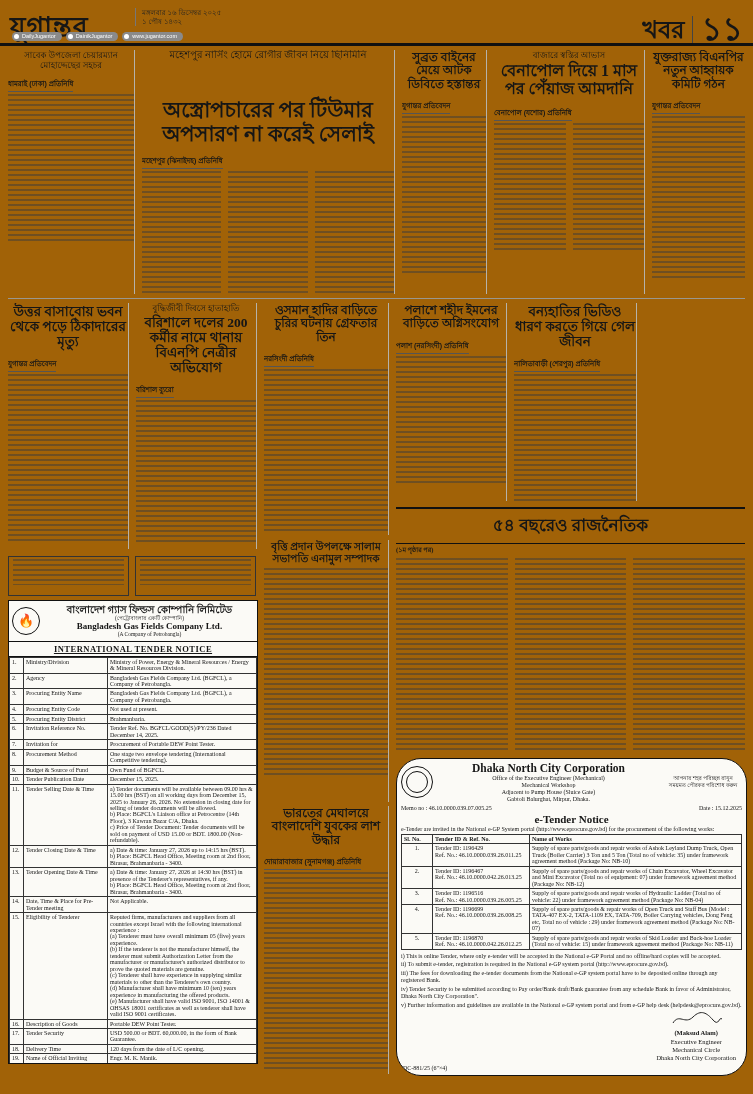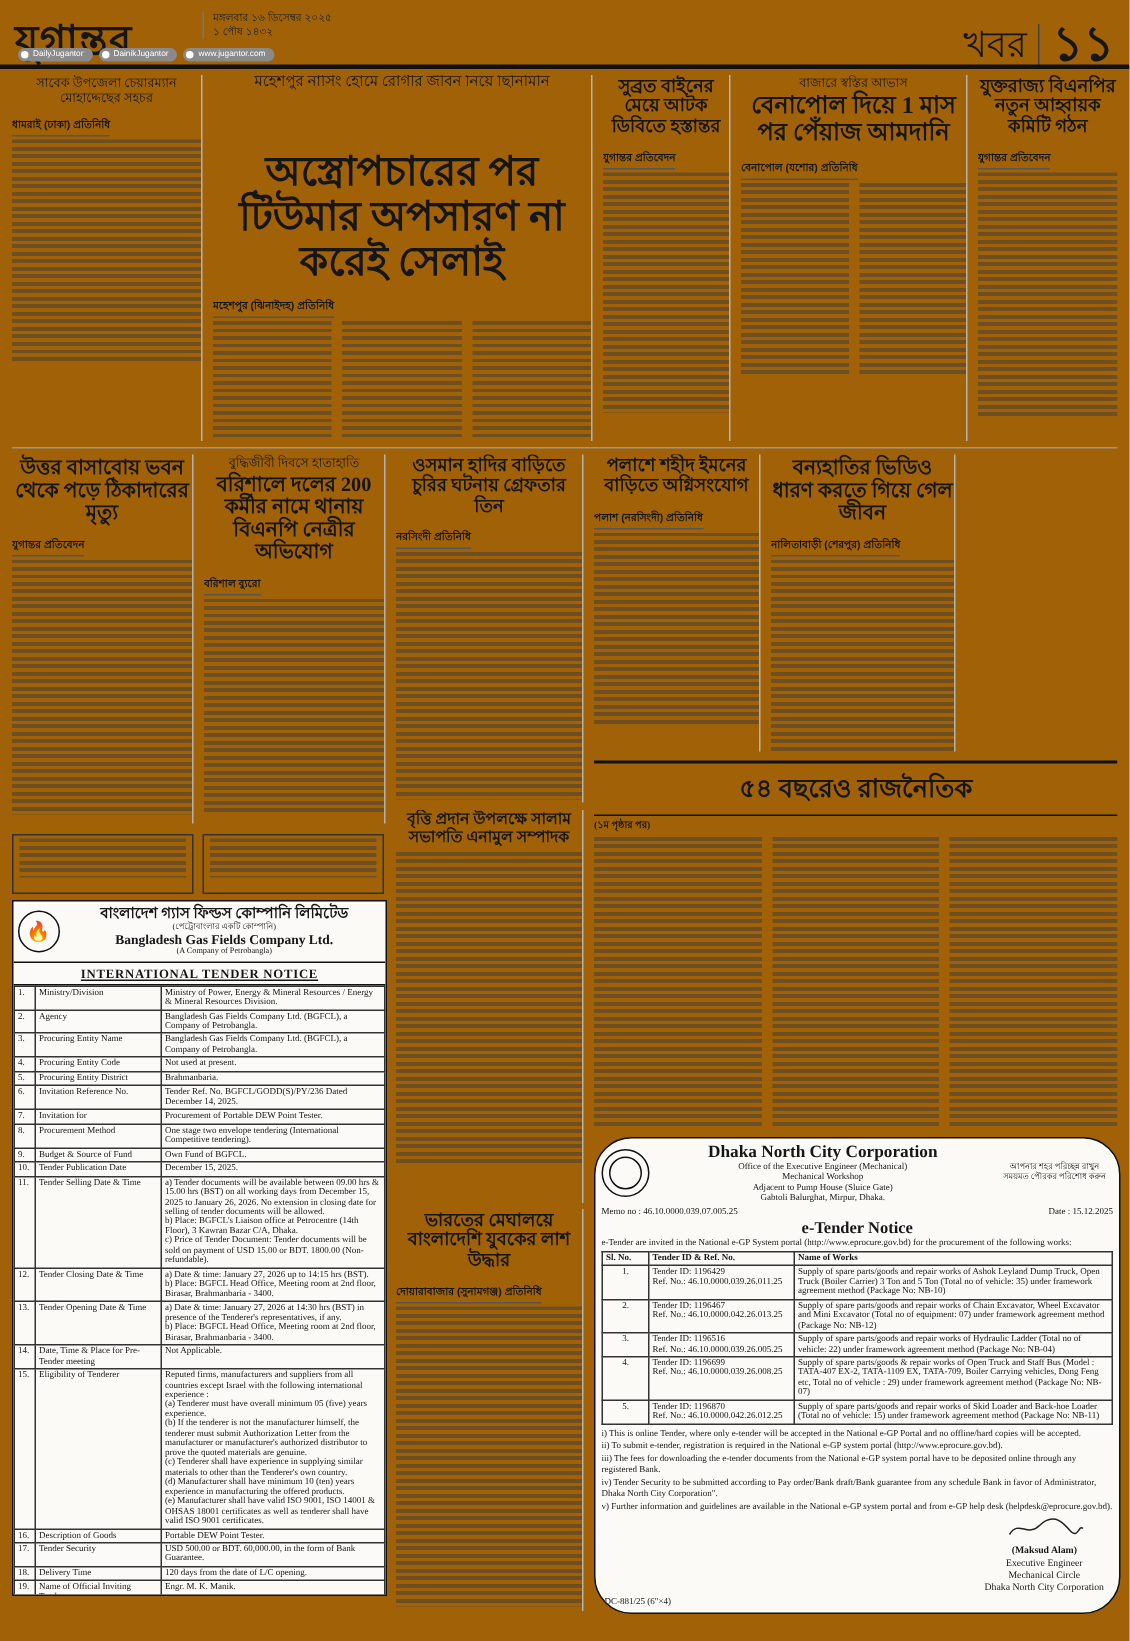--- a/index.html
+++ b/index.html
@@ -9,29 +9,29 @@
   .masthead{position:absolute;top:4px;left:10px;right:10px;height:38px;}
   .logo{position:absolute;left:0;top:2px;font-size:27px;font-weight:bold;letter-spacing:1px;
         font-family:"Liberation Serif",serif;}
   .dateblock{position:absolute;left:125px;top:4px;border-left:1px solid #777;padding-left:6px;
              font-size:7px;line-height:9px;color:#222;font-family:"Liberation Sans",sans-serif;}
   .badges{position:absolute;left:2px;top:28px;display:flex;gap:4px;}
   .badge{background:#8a8a8a;color:#fff;border-radius:6px;font-size:5.5px;line-height:9px;
          padding:0 6px 0 10px;position:relative;font-family:"Liberation Sans",sans-serif;}
   .badge::before{content:"";position:absolute;left:2px;top:2px;width:5px;height:5px;border-radius:50%;background:#fff;}
   .mast-right{position:absolute;right:0;top:0;display:flex;align-items:center;gap:8px;}
-  .section-label{font-size:24px;font-weight:normal;}
+  .section-label{font-size:24px;font-weight:bold;}
   .mast-div{width:1px;height:30px;background:#444;}
   .page-no{font-size:32px;font-weight:bold;}
   .mast-rule{position:absolute;top:43px;left:0;width:753px;height:3px;background:#111;}
   
   .art{position:absolute;overflow:hidden;}
   .kicker{font-size:8.5px;text-align:center;line-height:10px;margin-bottom:2px;}
   .hl{font-weight:bold;text-align:center;line-height:1.12;margin:1px 0 3px 0;}
-  .hl-xl{font-size:27px;margin-top:39px;}
+  .hl-xl{font-size:21px;margin-top:39px;}
   .hl-lg{font-size:16px;}
   .hl-md{font-size:13.5px;}
   .hl-sm{font-size:12px;}
   .hl-xs{font-size:10.5px;}
   .byline{font-size:7px;font-weight:bold;border-bottom:1px solid #555;display:inline-block;
           padding-bottom:1px;margin-bottom:2px;font-family:"Liberation Sans",sans-serif;}
   .sim{background-image:repeating-linear-gradient(to bottom,#3c3c3c 0px,#3c3c3c 2.4px,transparent 2.4px,transparent 5px);
        opacity:.5;}
   .cols{display:flex;gap:7px;}
   .cols>div{flex:1;}

